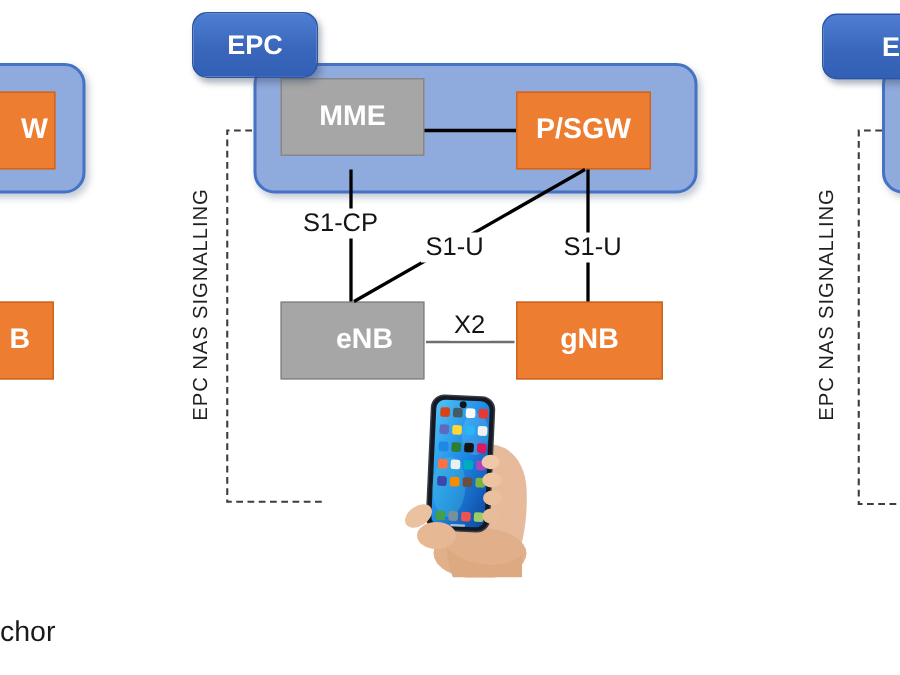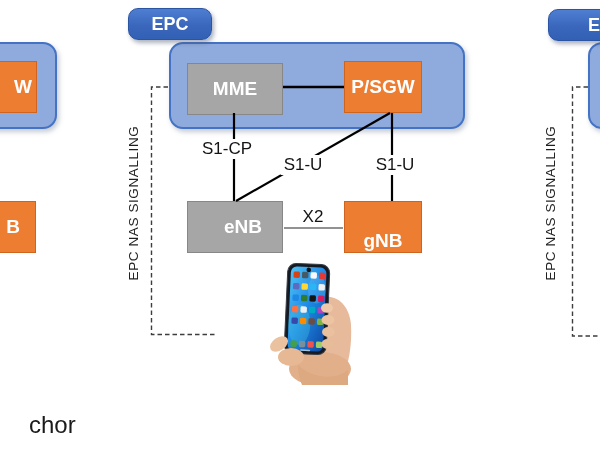--- a/index.html
+++ b/index.html
@@ -9,21 +9,21 @@
     -webkit-font-smoothing:antialiased;
   }
   
   .epc-cloud{
     position:absolute;box-sizing:border-box;width:296px;height:87px;
     background:#8faadc;border:2px solid #4472c4;border-radius:14px;
     box-shadow:2px 3px 5px rgba(90,105,135,.35);z-index:3;
   }
   
   .epc-tab{
-    position:absolute;box-sizing:border-box;height:32px;
+    position:absolute;box-sizing:border-box;height:44px;
     background:linear-gradient(180deg,#4e7ed2 0%,#3a67bb 55%,#3260b4 100%);
     border:1px solid #2b54a3;border-radius:10px;
     box-shadow:2px 3px 4px rgba(70,85,110,.45);
     color:#fff;font-size:18px;font-weight:bold;z-index:6;
     display:flex;align-items:center;justify-content:center;
   }
   .epc-tab.right{justify-content:flex-start;padding-left:39px;}
   
   .node{
     position:absolute;box-sizing:border-box;width:96px;height:52px;z-index:4;
@@ -43,21 +43,21 @@
   .nas{
     position:absolute;width:170px;height:16px;line-height:16px;z-index:6;
     text-align:center;font-size:13.5px;letter-spacing:.6px;color:#1f1f1f;
     transform:rotate(-90deg);white-space:nowrap;
   }
   .lines{position:absolute;left:0;top:0;z-index:5;pointer-events:none;}
   .ue{position:absolute;z-index:6;}
   .caption{position:absolute;left:167px;top:388px;width:300px;text-align:center;z-index:6;color:#000;}
   .caption .t1{font-size:18px;font-weight:bold;line-height:21px;}
   .caption .t2{font-size:19px;line-height:22px;margin-top:1px;color:#1a1a1a;}
-  .cap-frag{position:absolute;left:0px;top:411px;font-size:24px;color:#1a1a1a;z-index:6;margin-left:29px;}
+  .cap-frag{position:absolute;left:0px;top:411px;font-size:19px;color:#1a1a1a;z-index:6;}
 </style>
 </head>
 <body>
 
 <div class="stage">
 
   <div class="epc-cloud" style="left:-239px;top:42px;"></div>
   <div class="node orange frag" style="left:-61px;top:61px;width:98px;padding-right:4px;">
     <span>W</span>
   </div>
@@ -65,30 +65,30 @@
     <span>B</span>
   </div>
   <div class="cap-frag">chor</div>
 
   <div class="epc-cloud" style="left:169px;top:42px;"></div>
 
   <div class="epc-tab" style="left:128px;top:8px;width:84px;">
     <span>EPC</span>
   </div>
 
-  <div class="node gray" style="left:187px;top:63px;">
+  <div class="node gray" style="left:187px;top:52px;">
     <span>MME</span>
   </div>
-  <div class="node orange" style="left:344px;top:61px;width:78px;">
+  <div class="node orange" style="left:344px;top:61px;width:90px;">
     <span>P/SGW</span>
   </div>
   <div class="node gray" style="left:187px;top:201px;padding-left:16px;">
     <span>eNB</span>
   </div>
-  <div class="node orange" style="left:344px;top:201px;width:78px;align-items:flex-end;">
+  <div class="node orange" style="left:344px;top:201px;width:98px;">
     <span>gNB</span>
   </div>
 
   <svg class="lines" width="600" height="450">
 
     <line x1="283" y1="87" x2="344" y2="87" stroke="#000" stroke-width="2.4"></line>
 
     <line x1="234" y1="113" x2="234" y2="201" stroke="#000" stroke-width="2.2"></line>
 
     <line x1="390" y1="113" x2="236" y2="201" stroke="#000" stroke-width="2.2"></line>

